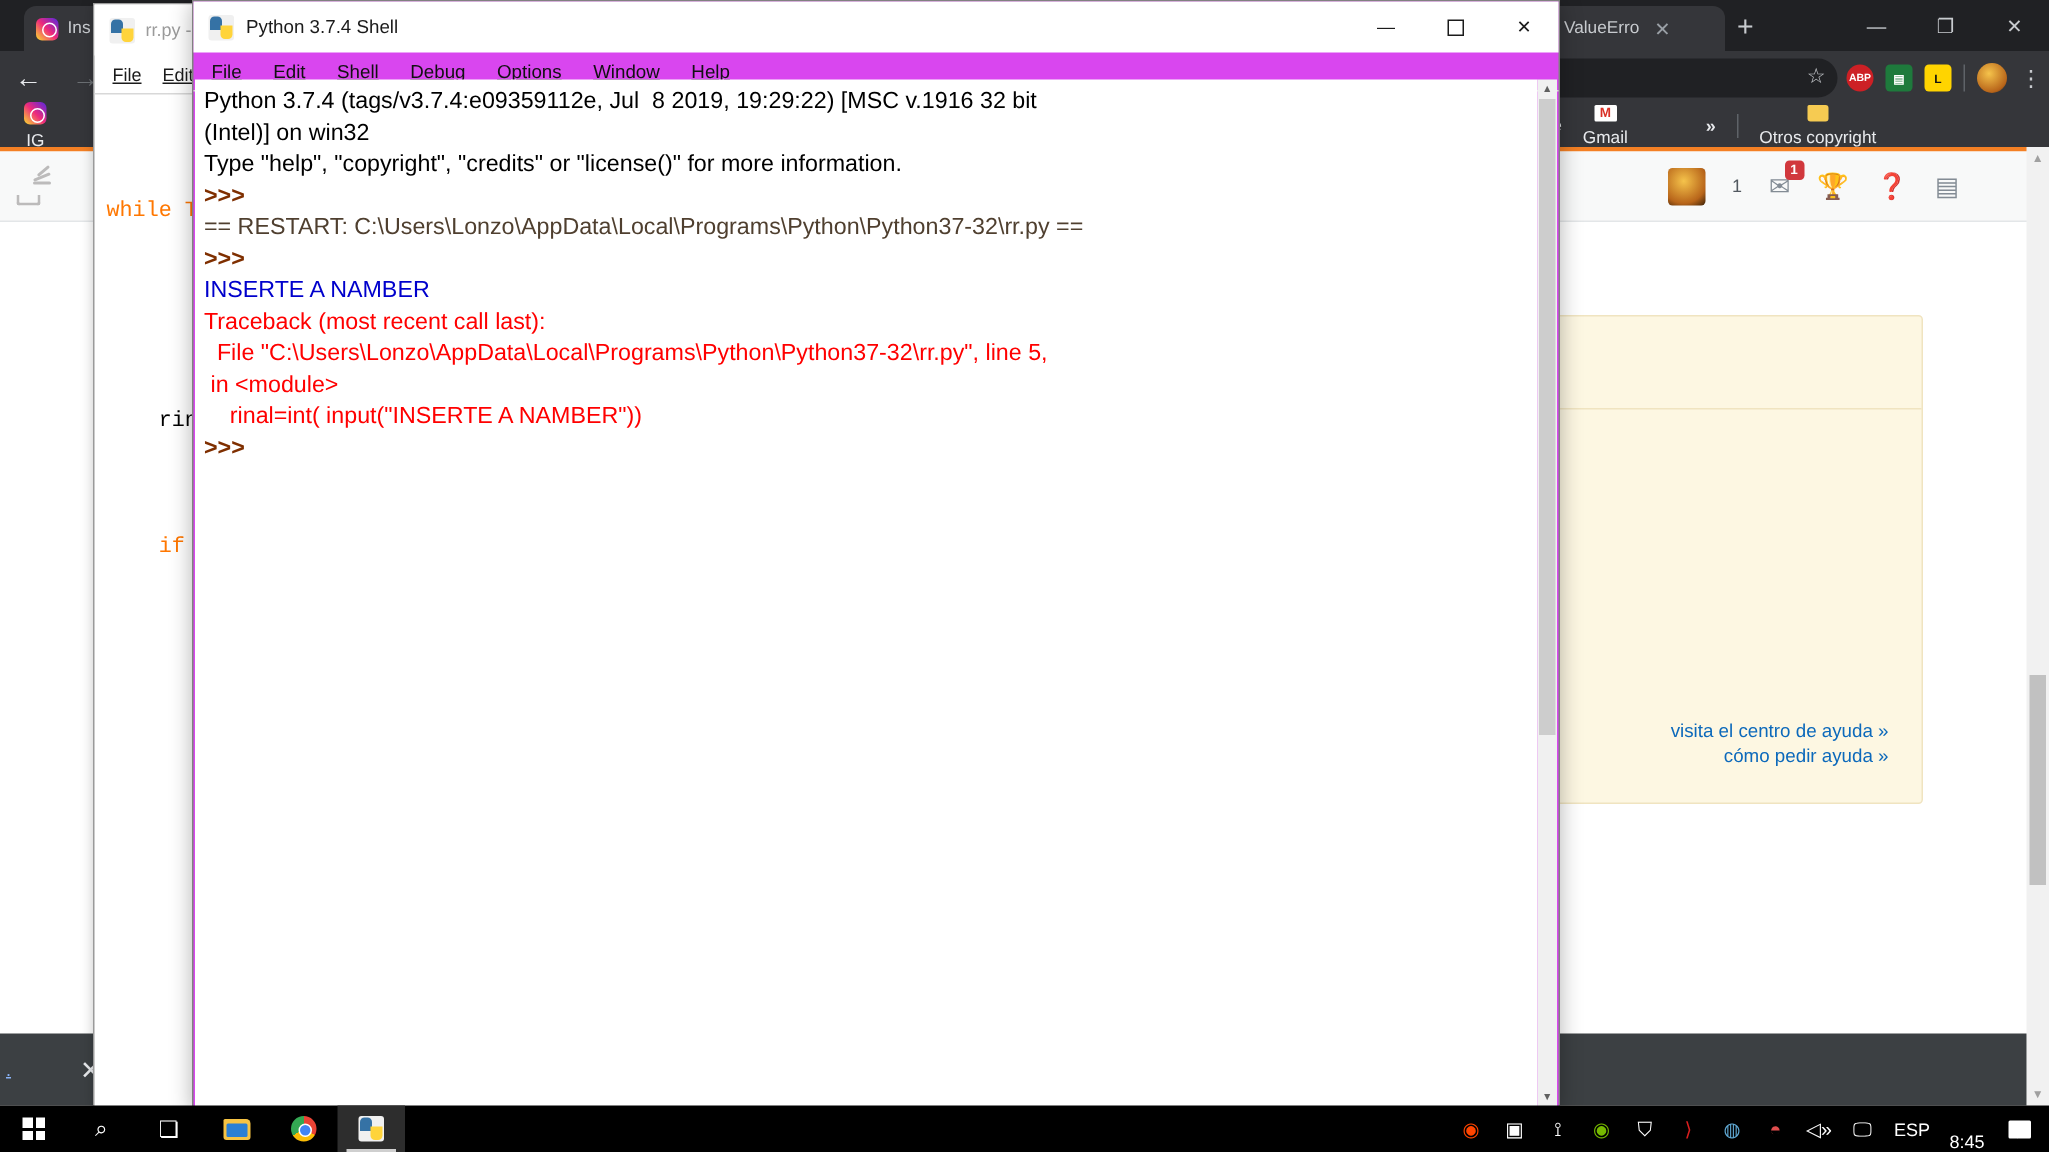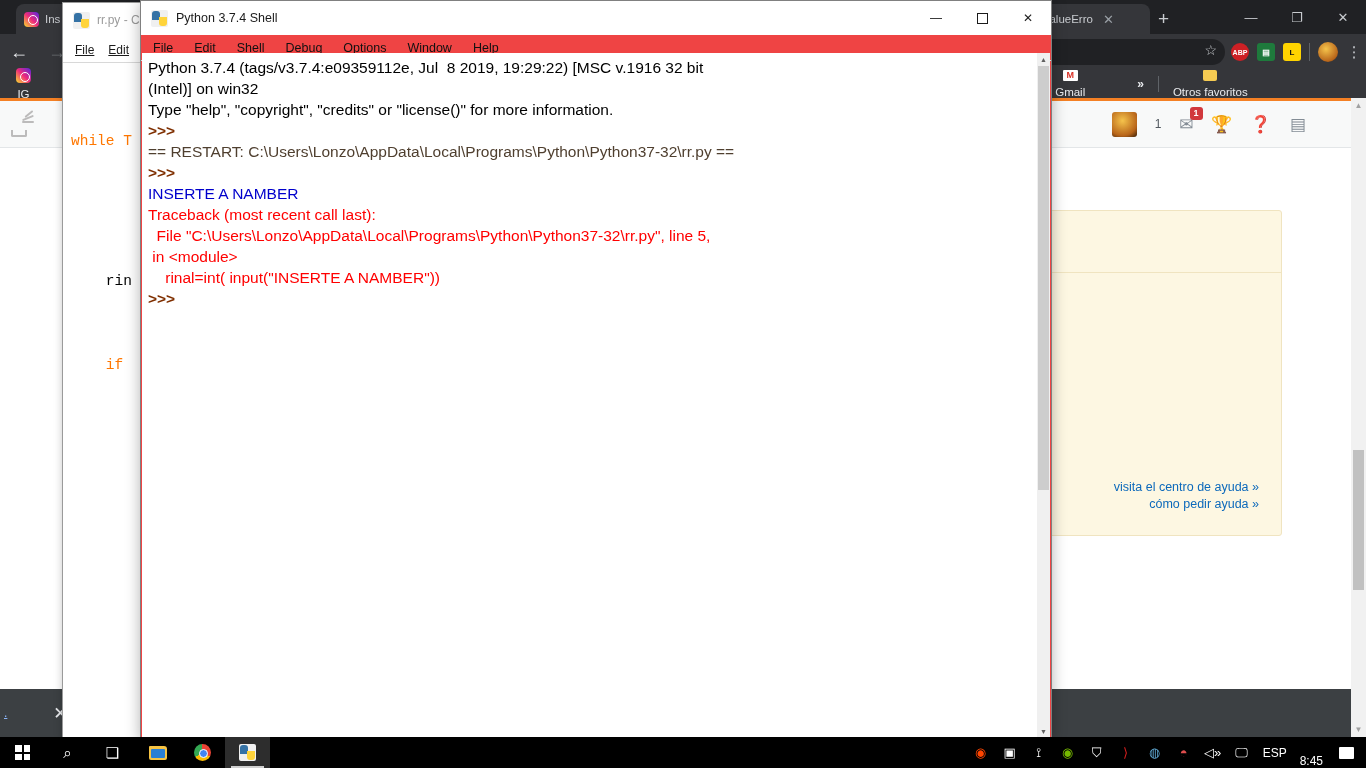--- a/index.html
+++ b/index.html
@@ -169,22 +169,22 @@
   .idle-menu u { text-decoration: underline; }
   .idle-code {
     font-family:"Liberation Mono", monospace; font-size:14.5px; line-height:28px;
     padding-top:8px; white-space:pre; overflow:hidden;
   }
   .kw { color:#ff7700; }
   .idle-code-line { padding-left:8px; }
 
   
   .shell {
-    position:absolute; left:140px; top:0; width:912px; height:740px;
-    background:#ef4444; border:1px solid #808080;
+    position:absolute; left:128px; top:0; width:912px; height:740px;
+    background:#d946ef; border:1px solid #808080;
     box-shadow: 0 2px 14px rgba(0,0,0,.30);
   }
   .shell-title {
     height:34px; display:flex; align-items:center; padding-left:10px; gap:8px;
     font-size:12.5px; color:#1b1b1b; background:#ffffff;
   }
   .shell-wctrl { position:absolute; top:0; right:0; height:34px; display:flex; }
   .shell-wctrl div {
     width:46px; height:34px; display:flex; align-items:center; justify-content:center;
     font-size:12px; color:#1b1b1b;
@@ -303,21 +303,21 @@
         <span>uTube</span>
       </span>
       <span class="bm">
         <span class="bm-gmail"></span>
         <span>Gmail</span>
       </span>
       <span class="bm-chev" style="margin-left:38px;">»</span>
       <span class="bm-sep"></span>
       <span class="bm">
         <span class="bm-folder"></span>
-        <span>Otros favoritos</span>
+        <span>Otros copyright</span>
       </span>
     </div>
 
     <div class="so-page">
       <div class="so-topbar-line"></div>
 
       <div class="so-topbar">
         <div class="so-logo">
           <i class="stk" style="top:2px;width:10px;transform:rotate(-40deg);"></i>
           <i class="stk" style="top:6px;width:12px;transform:rotate(-22deg);"></i>

